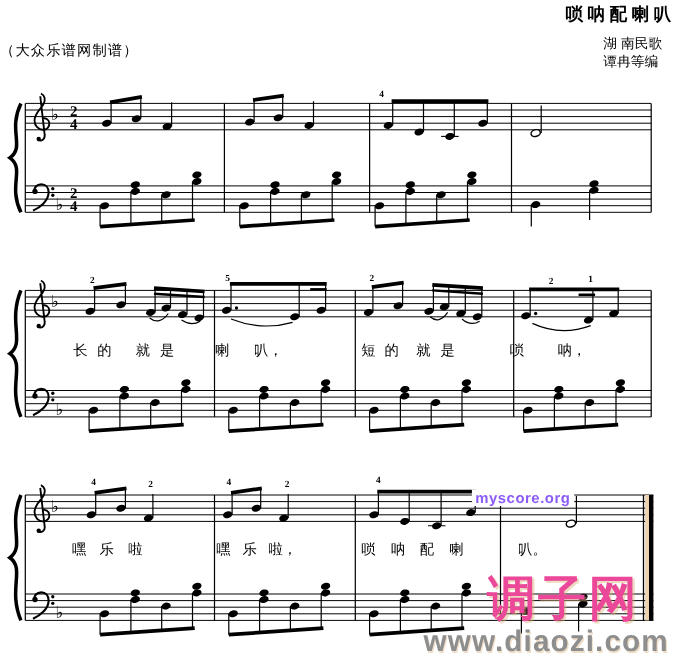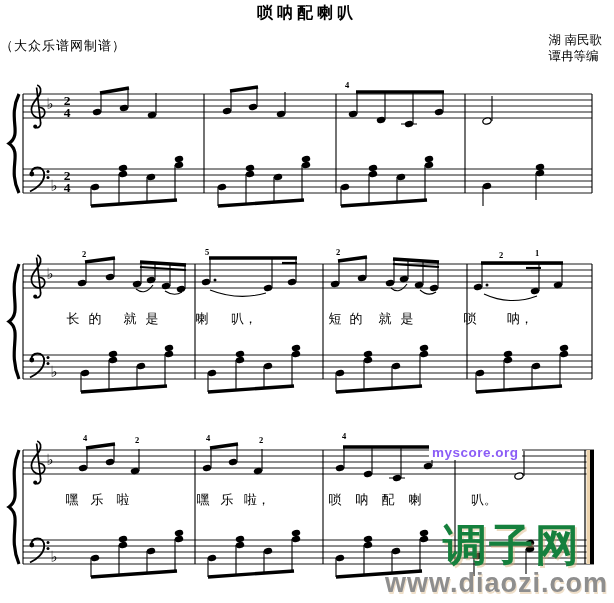--- a/index.html
+++ b/index.html
@@ -1,30 +1,30 @@
 <!DOCTYPE html>
 <html><head>
 <meta charset="utf-8">
 <style>
   html,body{margin:0;padding:0;background:#fff;}
   body{width:614px;height:603px;position:relative;overflow:hidden;
        font-family:"Liberation Sans",sans-serif;color:#000;}
   .abs{position:absolute;}
-  #page-title{top:3px;left:0;width:614px;text-align:center;
+  #page-title{top:3px;left:0;width:614px;text-align:right;
 　   font-size:19px;font-weight:bold;letter-spacing:4px;}
   #page-subtitle{top:37px;left:0;width:614px;text-align:left;font-size:13px;letter-spacing:1px;}
   #credits{top:32px;right:12px;text-align:left;font-size:12.5px;line-height:16px;}
   #score-svg{top:0;left:0;}
   #text-layer{top:0;left:0;width:614px;height:603px;pointer-events:none;}
   .lyric{position:absolute;transform:translateX(-50%);font-size:13px;white-space:nowrap;}
   .fing{position:absolute;transform:translateX(-50%);font-size:8.5px;font-weight:bold;
         font-family:"Liberation Serif",serif;}
   #wm-myscore{left:429px;top:445px;font-size:13.5px;font-weight:bold;color:#8b5cf6;
         background:#fff;padding:0 3px;letter-spacing:0.5px;}
-  #wm-name{left:443px;top:522px;font-size:44px;font-weight:bold;color:#15803d;
+  #wm-name{left:443px;top:522px;font-size:44px;font-weight:bold;color:#ec4899;
         letter-spacing:2px;line-height:1.05;text-shadow:2px 2px 0 rgba(216,176,120,0.45);}
   #wm-url{left:385px;top:570px;font-size:27px;font-weight:bold;color:#8e8e8e;
         letter-spacing:1px;line-height:1;text-shadow:1px 2px 0 rgba(216,176,120,0.40);}
 </style>
 </head>
 <body>
 
 <div class="abs" id="page-title">唢呐配喇叭</div>
 <div class="abs" id="page-subtitle">（大众乐谱网制谱）</div>
 <div class="abs" id="credits">

